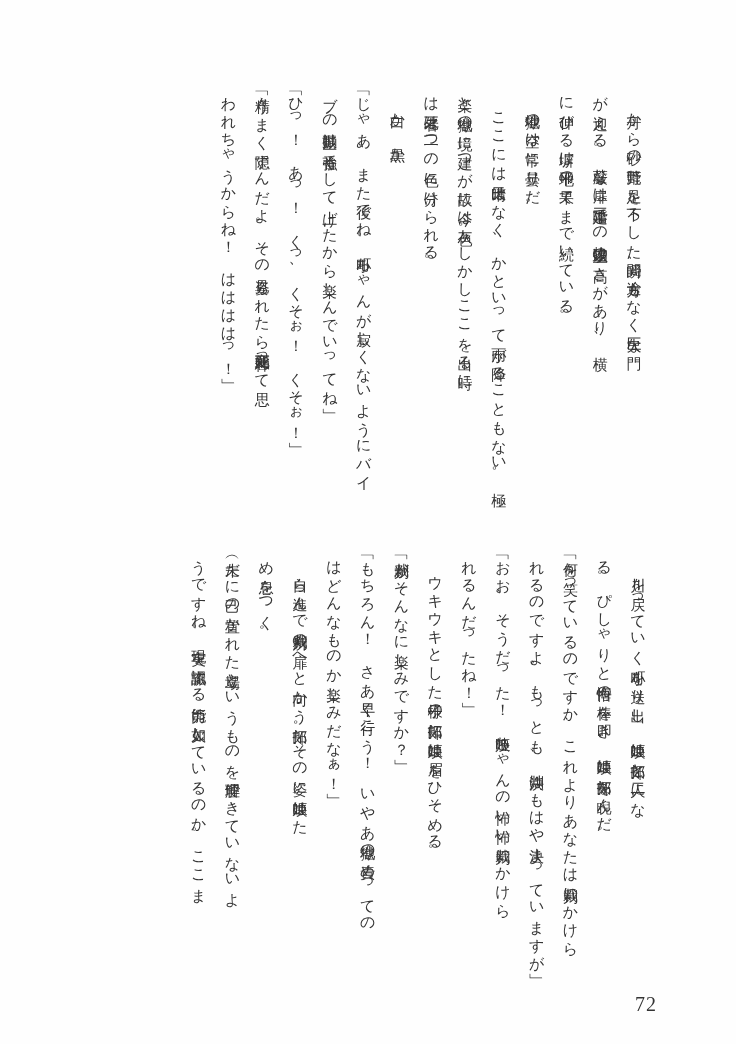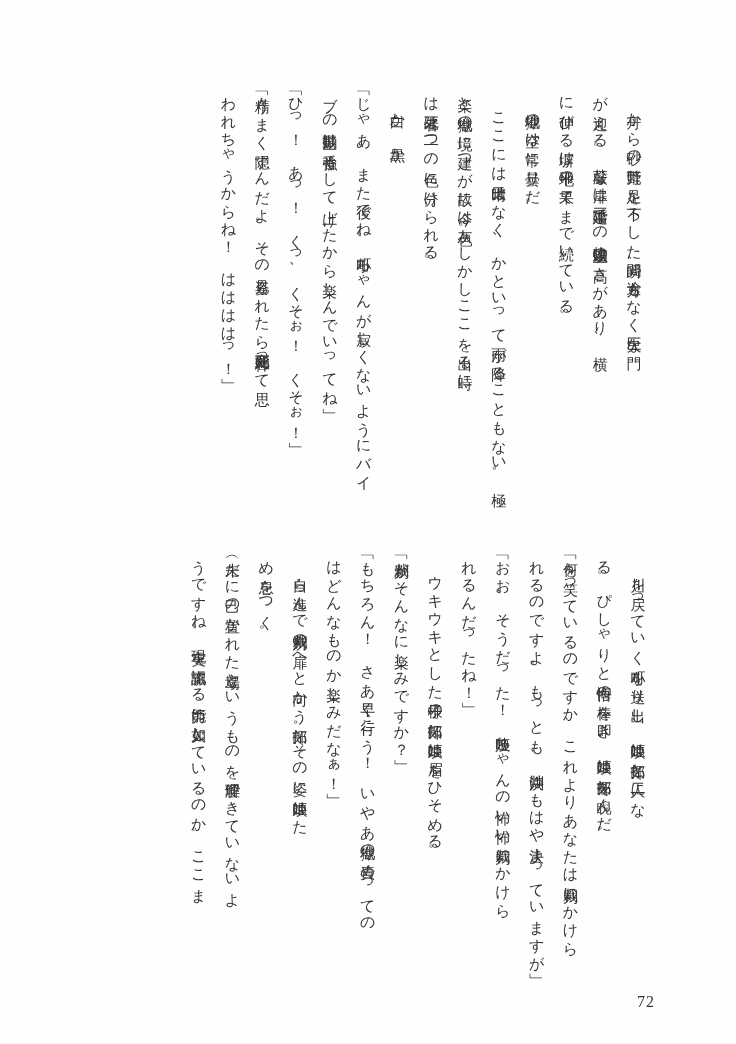--- a/index.html
+++ b/index.html
@@ -46,21 +46,21 @@
     right: 82px;
     height: 432px;
   }
   .page-number {
     position: absolute;
     top: 993px;
     left: 622px;
     width: 48px;
     text-align: center;
     color: var(--ink, #343434);
-    font-size: 16px;
+    font-size: 20px;
     letter-spacing: 1px;
   }
 </style>
 </head>
 <body>
 
 <div class="page">
   <div id="upper-block" class="vblock">
       <p class="tline indent">舟から砂の荒野に足を下ろした瞬間、途方もなく巨大な門</p>
       <p class="tline">が迎える。荘厳な扉は三階建ての建物以上の高さがあり、横</p>

